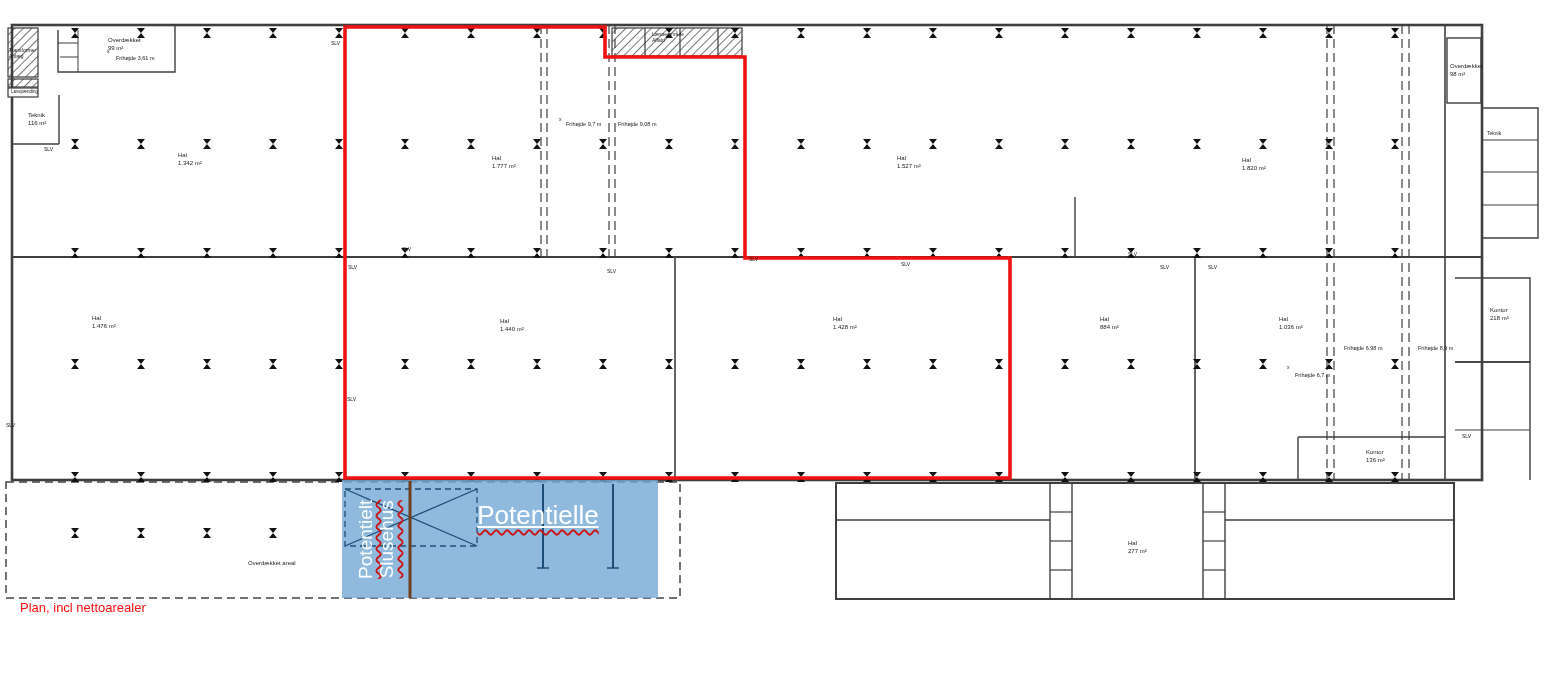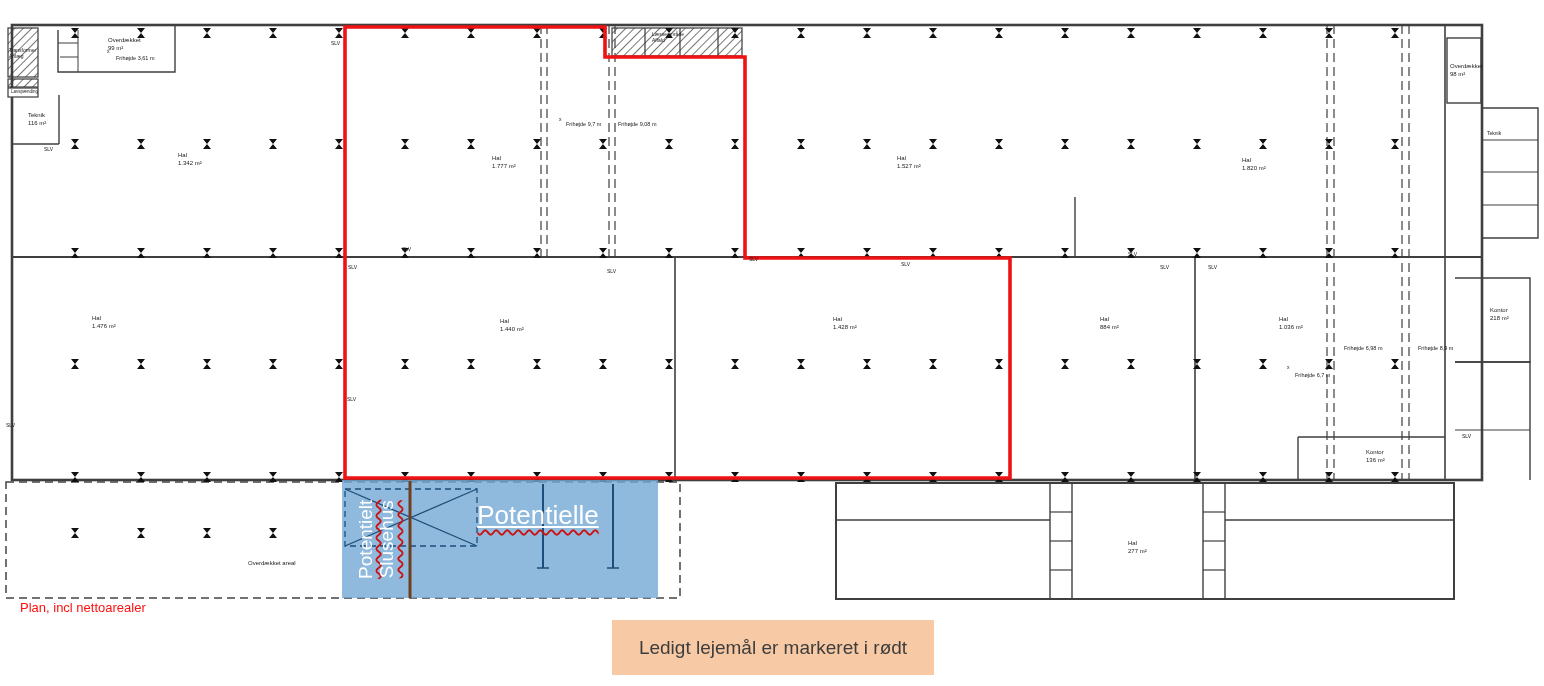--- a/index.html
+++ b/index.html
@@ -299,17 +299,14 @@
       <span class="uw2">Slusehus</span>
     </div>
   </div>
 
   <div class="overlay-text-ramps">
     <span class="uw">Potentielle</span><br>
   </div>
 
   <div class="caption">Plan, incl nettoarealer</div>
 
-  <div class="banner">
-    <span>Ledigt lejemål er markeret i rødt</span>
-  </div>
 
 </div>
 
 </body></html>

